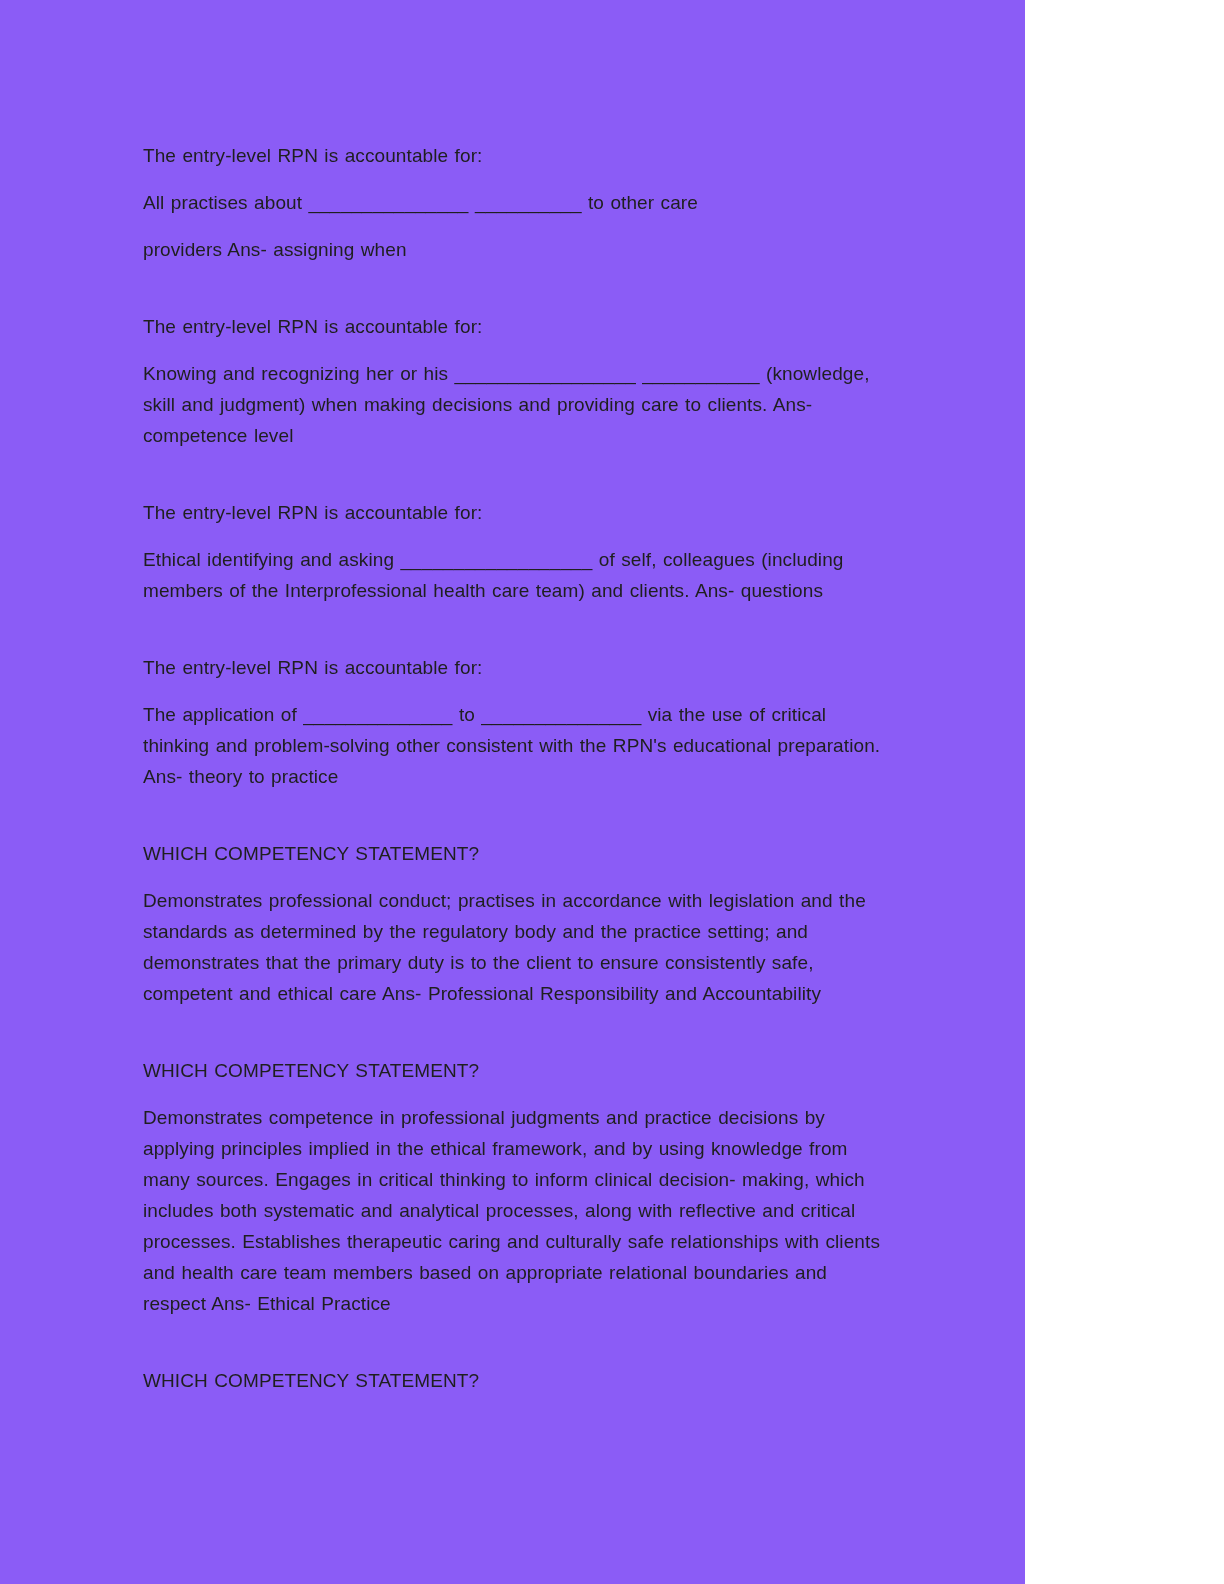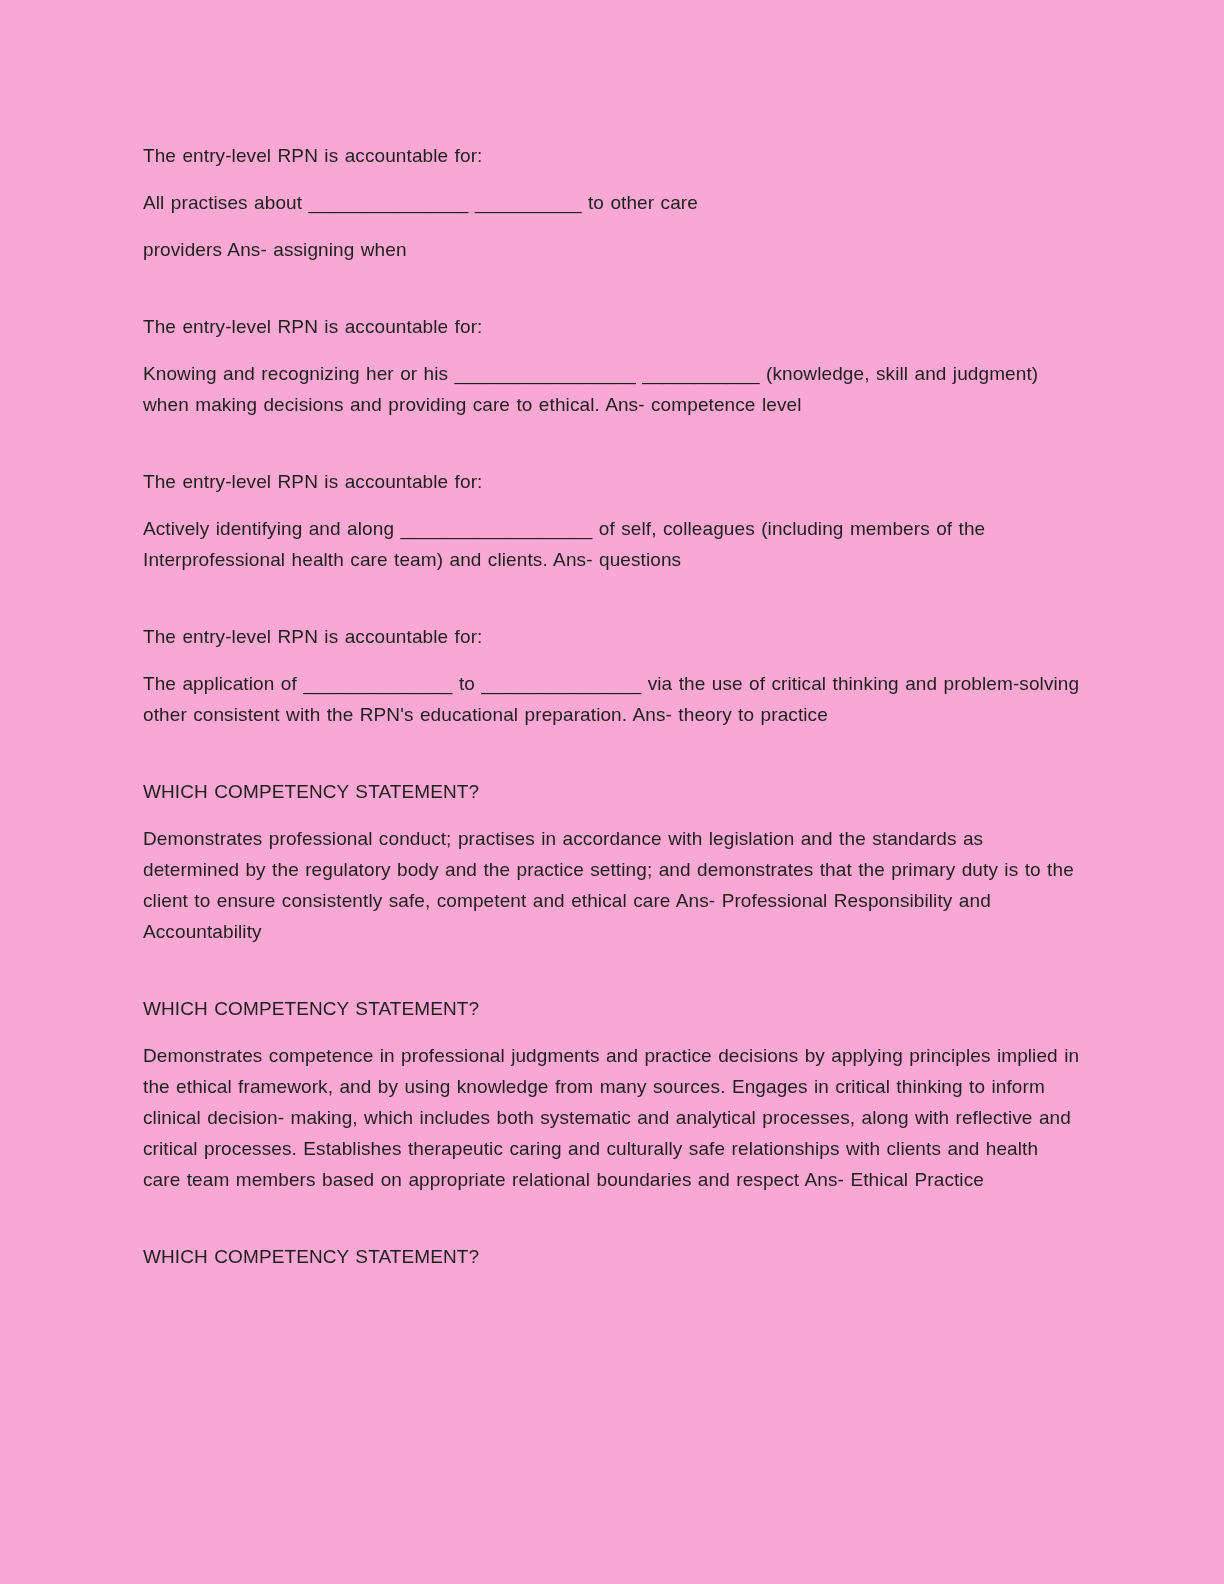--- a/index.html
+++ b/index.html
@@ -8,23 +8,23 @@
     background: #ffffff;
   }
   body {
     width: 1224px;
     min-height: 1584px;
     font-family: "Liberation Sans", "DejaVu Sans", sans-serif;
     color: #1f1f1f;
   }
   .page {
     box-sizing: border-box;
-    width: 1224px;
+    width: 1025px;
     min-height: 1584px;
-    background: #f9a8d4;
+    background: #8b5cf6;
     padding: 140px 144px 60px 143px;
   }
   .qa-block {
     margin: 0 0 46px 0;
   }
   .qa-block p {
     margin: 0 0 16px 0;
     font-size: 19px;
     line-height: 31px;
     letter-spacing: 0.1px;
@@ -37,26 +37,26 @@
 <div class="page">
 
   <section class="qa-block">
     <p>The entry-level RPN is accountable for:</p>
     <p>All practises about _______________ __________ to other care</p>
     <p>providers Ans- assigning when</p>
   </section>
 
   <section class="qa-block">
     <p>The entry-level RPN is accountable for:</p>
-    <p>Knowing and recognizing her or his _________________ ___________ (knowledge, skill and judgment) when making decisions and providing care to ethical. Ans- competence level</p>
+    <p>Knowing and recognizing her or his _________________ ___________ (knowledge, skill and judgment) when making decisions and providing care to clients. Ans- competence level</p>
   </section>
 
   <section class="qa-block">
     <p>The entry-level RPN is accountable for:</p>
-    <p>Actively identifying and along __________________ of self, colleagues (including members of the Interprofessional health care team) and clients. Ans- questions</p>
+    <p>Ethical identifying and asking __________________ of self, colleagues (including members of the Interprofessional health care team) and clients. Ans- questions</p>
   </section>
 
   <section class="qa-block">
     <p>The entry-level RPN is accountable for:</p>
     <p>The application of ______________ to _______________ via the use of critical thinking and problem-solving other consistent with the RPN's educational preparation. Ans- theory to practice</p>
   </section>
 
   <section class="qa-block">
     <p>WHICH COMPETENCY STATEMENT?</p>
     <p>Demonstrates professional conduct; practises in accordance with legislation and the standards as determined by the regulatory body and the practice setting; and demonstrates that the primary duty is to the client to ensure consistently safe, competent and ethical care Ans- Professional Responsibility and Accountability</p>

